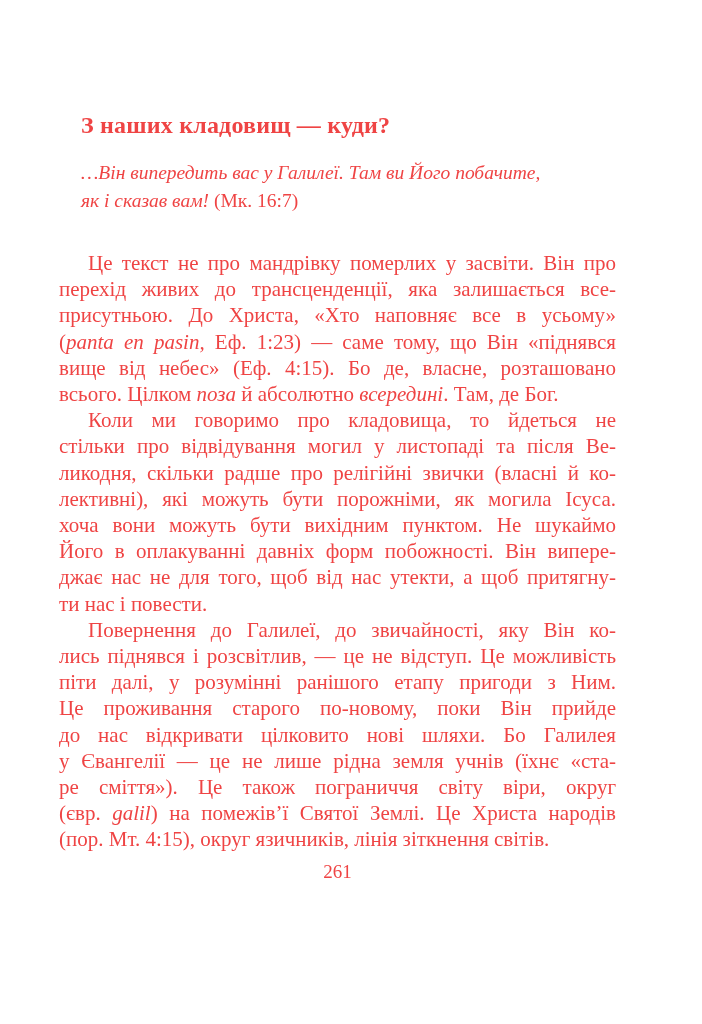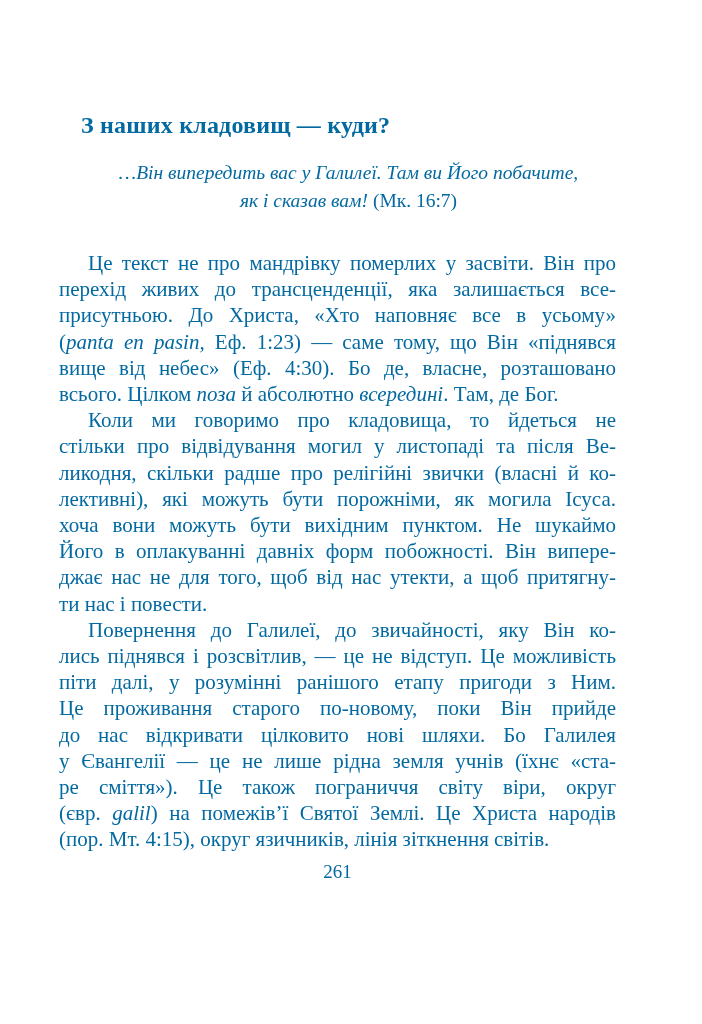--- a/index.html
+++ b/index.html
@@ -7,42 +7,42 @@
     padding: 0;
     background: #e8e8e8;
   }
   .page {
     position: relative;
     width: 702px;
     height: 1024px;
     margin: 0 auto;
     background: #ffffff;
     font-family: "Liberation Serif", "DejaVu Serif", serif;
-    color: #0369a1;
+    color: #ef4444;
     overflow: hidden;
   }
   .abs { position: absolute; }
   .content-col {
     left: 59px;
     width: 557px;
   }
   .chapter-title {
     top: 112px;
     padding-left: 22px;
     font-size: 24px;
     font-weight: bold;
     letter-spacing: 0.2px;
     box-sizing: border-box;
   }
   .epigraph {
     top: 159px;
     padding-left: 22px;
     font-size: 19.5px;
     line-height: 28px;
-    text-align: center;
+    text-align: left;
     box-sizing: border-box;
   }
   .body-text {
     top: 250px;
     font-size: 21px;
     line-height: 26.2px;
   }
   
   .bline {
     text-align: justify;
@@ -72,21 +72,21 @@
     <div class="eline"><span class="it">як і сказав вам! </span><span>(Мк. 16:7)</span></div>
   </div>
 
   <div class="abs content-col body-text">
 
     <div>
       <div class="bline pf"><span>Це текст не про мандрівку померлих у засвіти. Він про</span></div>
       <div class="bline"><span>перехід живих до трансценденції, яка залишається все-</span></div>
       <div class="bline"><span>присутньою. До Христа, «Хто наповняє все в усьому»</span></div>
       <div class="bline"><span>(</span><span class="it">panta en pasin,</span><span> Еф. 1:23) — саме тому, що Він «піднявся</span></div>
-      <div class="bline"><span>вище від небес» (Еф. 4:30). Бо де, власне, розташовано</span></div>
+      <div class="bline"><span>вище від небес» (Еф. 4:15). Бо де, власне, розташовано</span></div>
       <div class="bline pl"><span>всього. Цілком </span><span class="it">поза</span><span> й абсолютно </span><span class="it">всередині</span><span>. Там, де Бог.</span></div>
     </div>
 
     <div>
       <div class="bline pf"><span>Коли ми говоримо про кладовища, то йдеться не</span></div>
       <div class="bline"><span>стільки про відвідування могил у листопаді та після Ве-</span></div>
       <div class="bline"><span>ликодня, скільки радше про релігійні звички (власні й ко-</span></div>
       <div class="bline"><span>лективні), які можуть бути порожніми, як могила Ісуса.</span></div>
       <div class="bline"><span>хоча вони можуть бути вихідним пунктом. Не шукаймо</span></div>
       <div class="bline"><span>Його в оплакуванні давніх форм побожності. Він випере-</span></div>

